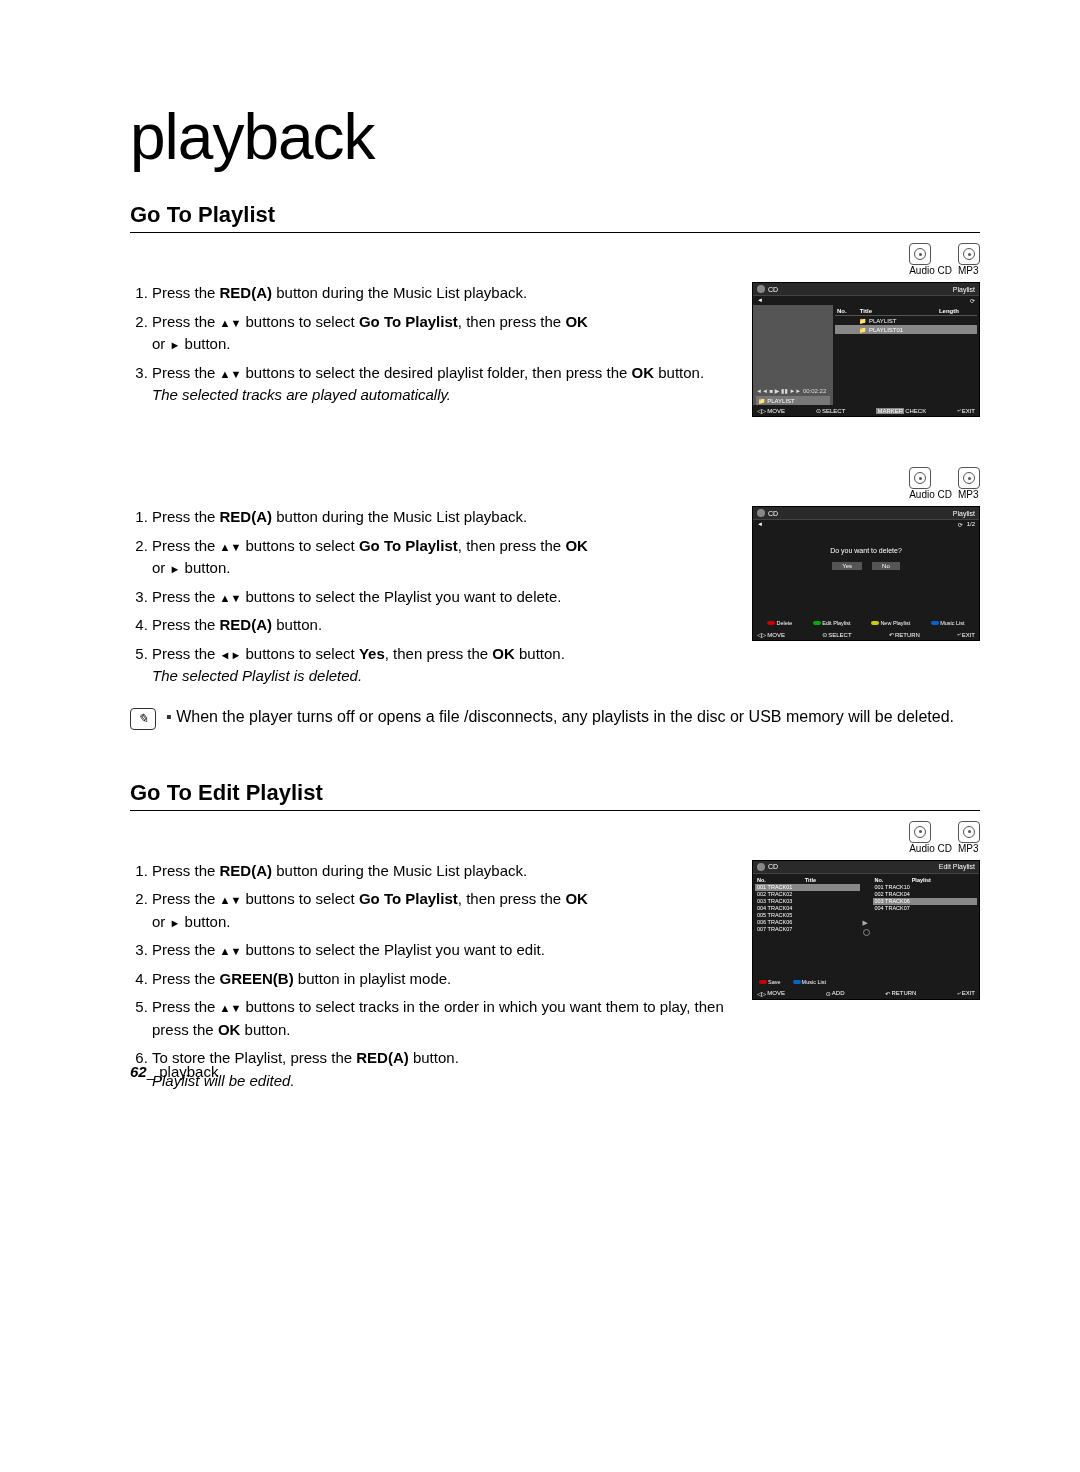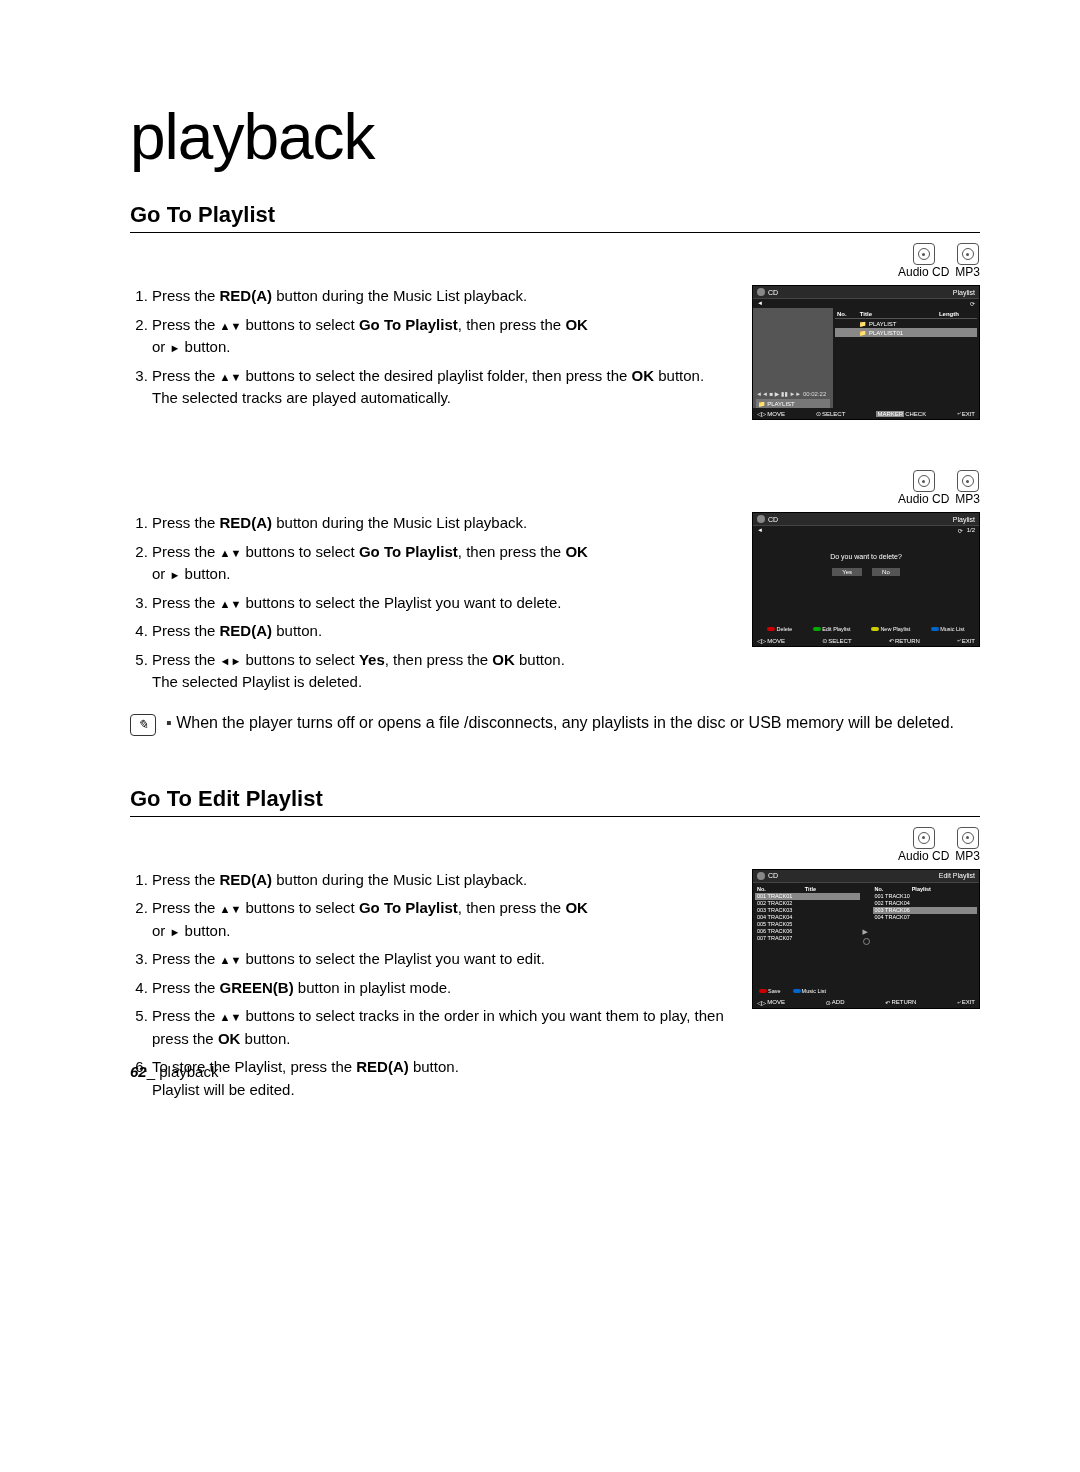--- a/index.html
+++ b/index.html
@@ -30,38 +30,38 @@
     font-weight: bold;
     padding-bottom: 4px;
     border-bottom: 1.5px solid #000;
     margin-bottom: 0;
   }
   .disc-icons {
     display: flex; justify-content: flex-end; gap: 6px;
     margin: 10px 0 6px 0;
   }
   .disc-icon {
-    display: flex; flex-direction: column; align-items: center;
-    font-size: 12px;
+    display: flex; flex-direction: column; align-items: flex-start;
+    font-size: 10px;
   }
   .disc-ring {
     width: 22px; height: 22px; border: 1.5px solid #555; border-radius: 4px;
     display: flex; align-items: center; justify-content: center;
   }
   .disc-dot {
     width: 12px; height: 12px; border: 1.5px solid #555; border-radius: 50%;
     display: flex; align-items: center; justify-content: center;
   }
   .disc-dot::after { content: ""; width: 3px; height: 3px; background: #555; border-radius: 50%; }
   .body-row { display: flex; gap: 20px; align-items: flex-start; }
   .steps { flex: 1; font-size: 15px; line-height: 1.5; }
   ol.steps-list { padding-left: 22px; margin: 0; }
   ol.steps-list li { margin-bottom: 6px; }
   .steps b { font-weight: bold; }
-  .sub { margin-left: 0; font-size: 15px; }
+  .sub { margin-left: 0; font-size: 15px; font-style: italic; }
   .bullet-sub { margin-left: 18px; font-size: 15px; }
   .screenshot {
     width: 228px; height: 135px; background: #1a1a1a; color: #fff;
     font-size: 7px; position: relative; flex-shrink: 0;
     border: 1px solid #000;
   }
   .screenshot.tall { height: 140px; }
   .ss-top {
     display: flex; justify-content: space-between; align-items: center;
     padding: 2px 4px; border-bottom: 1px solid #444; background: #2a2a2a;

